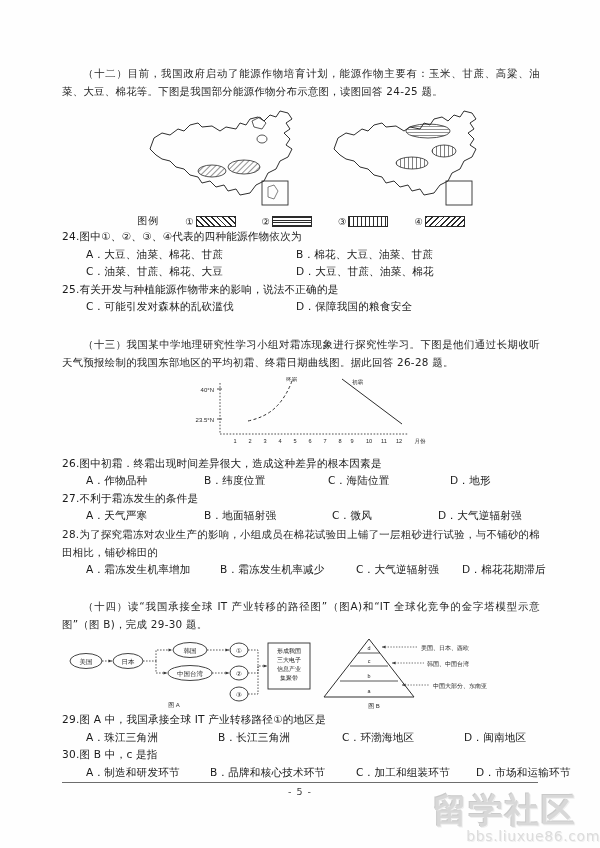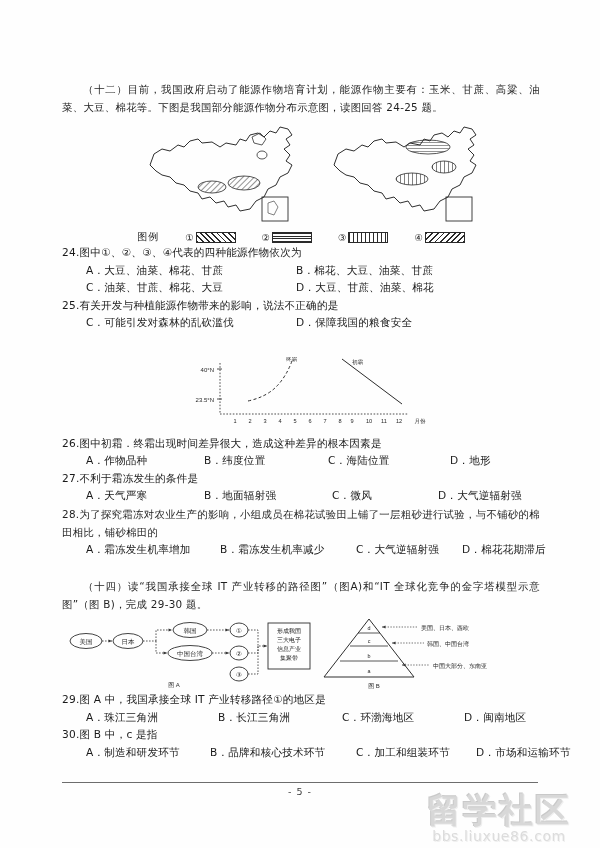--- a/index.html
+++ b/index.html
@@ -15,21 +15,21 @@
     position: relative;
     width: 600px;
     height: 848px;
     background: #fefefe;
     overflow: hidden;
     box-sizing: border-box;
   }
   .content {
     position: absolute;
     left: 62px;
-    top: 80px;
+    top: 64px;
     width: 478px;
   }
   .para {
     font-size: 10.4px;
     line-height: 18px;
     text-align: justify;
     letter-spacing: 0.3px;
     color: #1f1f1f;
   }
   .para.indent {
@@ -121,39 +121,40 @@
     left: 0;
     top: 786px;
     width: 600px;
     text-align: center;
     font-size: 9.5px;
     color: #3a3a3a;
     letter-spacing: 1px;
   }
   .watermark {
     position: absolute;
-    right: 6px;
+    right: 0;
     bottom: 4px;
     width: 190px;
     text-align: center;
     user-select: none;
   }
   .wm-main {
     font-size: 34px;
     font-weight: bold;
     letter-spacing: 2px;
     color: #d8d8d8;
     line-height: 36px;
     text-shadow: 1px 1px 0 #efefef, -1px -1px 0 #c9c9c9;
   }
   .wm-sub {
     font-size: 14px;
     color: #dcdcdc;
     letter-spacing: 0.6px;
     text-shadow: 1px 1px 0 #f0f0f0;
+    text-align: right;
   }
 </style>
 </head>
 <body>
 
 <div class="page">
   <div class="content">
 
     <div class="para indent">（十二）目前，我国政府启动了能源作物培育计划，能源作物主要有：玉米、甘蔗、高粱、油菜、大豆、棉花等。下图是我国部分能源作物分布示意图，读图回答 24-25 题。</div>
 
@@ -230,20 +231,21 @@
     <div class="qline">
       <span>25.</span><span>有关开发与种植能源作物带来的影响，说法不正确的是</span>
     </div>
     <div class="opts two">
       <span class="opt">C．可能引发对森林的乱砍滥伐</span>
       <span class="opt">D．保障我国的粮食安全</span>
     </div>
 
     <div class="gap-lg"></div>
 
+    <div class="para indent">（十三）我国某中学地理研究性学习小组对霜冻现象进行探究性学习。下图是他们通过长期收听天气预报绘制的我国东部地区的平均初霜、终霜日期曲线图。据此回答 26-28 题。</div>
 
     <div class="chartfig">
       <svg class="chartsvg" width="250" height="74" viewBox="0 0 250 74">
 
         <line x1="40" y1="6" x2="40" y2="57" stroke="#3a3a3a" stroke-width="0.9" stroke-dasharray="1.6,1.6"></line>
         <line x1="40" y1="57" x2="228" y2="57" stroke="#3a3a3a" stroke-width="0.9" stroke-dasharray="1.6,1.6"></line>
 
         <line x1="37" y1="12" x2="42" y2="12" stroke="#3a3a3a" stroke-width="0.9"></line>
         <line x1="37" y1="42" x2="42" y2="42" stroke="#3a3a3a" stroke-width="0.9"></line>
         <text x="34" y="14.5" text-anchor="end" font-size="6" fill="#262626" font-family="'Liberation Sans',sans-serif">40°N</text>

